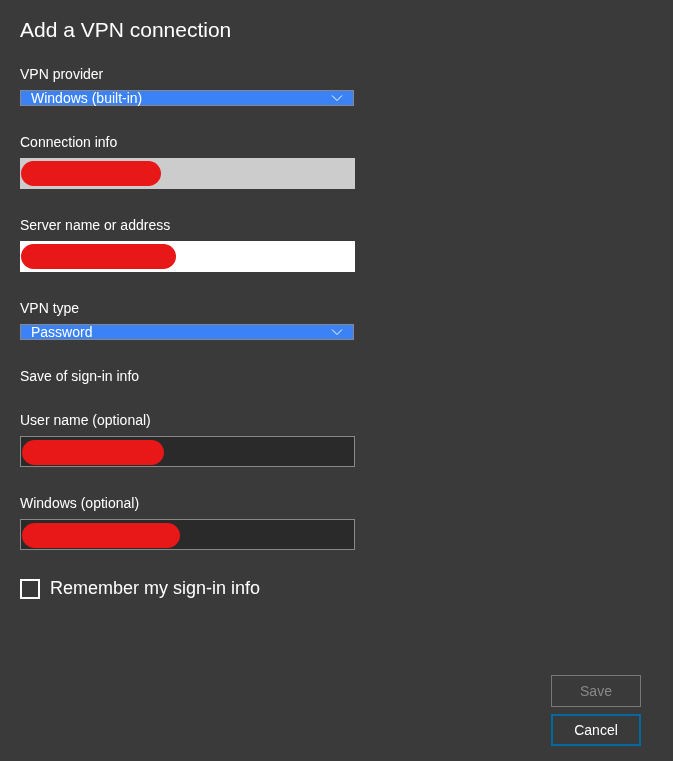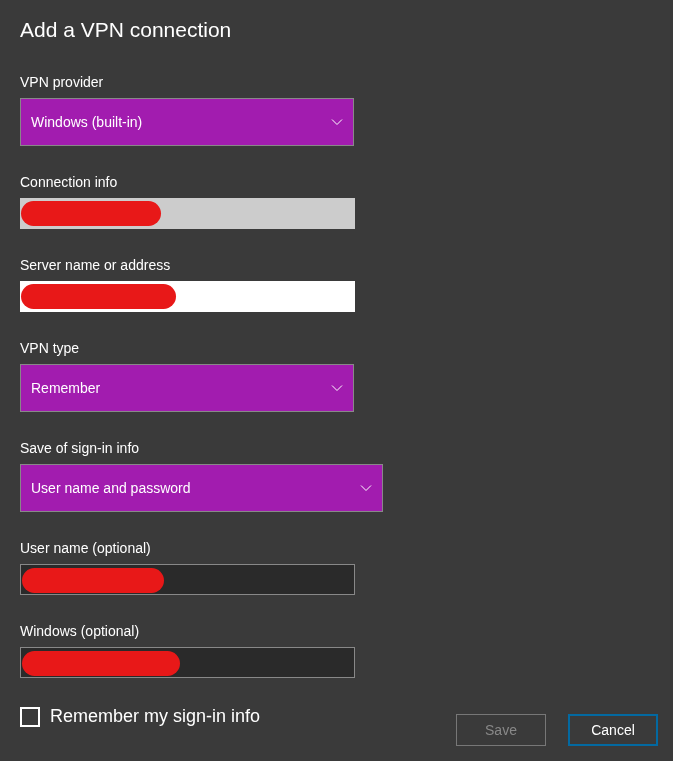--- a/index.html
+++ b/index.html
@@ -12,36 +12,36 @@
       background: #3a3a3a;
       width: 673px;
       height: 761px;
       padding: 18px 20px;
       color: #ffffff;
       position: relative;
     }
     .title {
       font-size: 21px;
       font-weight: 400;
-      margin-bottom: 32px;
+      margin-bottom: 24px;
     }
     .field-group {
       margin-bottom: 28px;
     }
     .field-label {
       font-size: 14px;
       font-weight: 400;
       margin-bottom: 8px;
       color: #ffffff;
     }
     .select-box {
       position: relative;
-      background: #a21caf;
+      background: #3b82f6;
       border: 1px solid #888888;
-      height: 48px;
+      height: 16px;
       display: flex;
       align-items: center;
       padding: 0 10px;
       cursor: pointer;
       font-size: 14px;
     }
     .select-box .chevron {
       position: absolute;
       right: 10px;
       top: 50%;
@@ -92,23 +92,24 @@
       border: 2px solid #ffffff;
       margin-right: 10px;
       background: transparent;
     }
     .checkbox-label {
       font-size: 18px;
     }
     .button-row {
       position: absolute;
       bottom: 15px;
-      right: 15px;
-      display: flex;
-      gap: 22px;
+      right: 32px;
+      display: flex;
+      gap: 7px;
+      flex-direction: column;
     }
     .btn {
       width: 90px;
       height: 32px;
       display: flex;
       align-items: center;
       justify-content: center;
       font-size: 14px;
       cursor: pointer;
       background: transparent;
@@ -155,39 +156,31 @@
 <div class="field-group">
   <div class="field-label">Server name or address</div>
   <div class="input-box input-white">
     <div class="redaction" style="width:155px;height:25px;"></div>
   </div>
 </div>
 
 <div class="field-group">
   <div class="field-label">VPN type</div>
   <div class="select-box select-narrow">
-    <span>Remember</span>
+    <span>Password</span>
     <span class="chevron">
       <svg viewBox="0 0 12 12">
           <path d="M1 3.5 L6 8.5 L11 3.5" stroke="#ffffff" stroke-width="1" fill="none"></path>
         </svg>
     </span>
   </div>
 </div>
 
 <div class="field-group">
   <div class="field-label">Save of sign-in info</div>
-  <div class="select-box select-wide">
-    <span>User name and password</span>
-    <span class="chevron">
-      <svg viewBox="0 0 12 12">
-          <path d="M1 3.5 L6 8.5 L11 3.5" stroke="#ffffff" stroke-width="1" fill="none"></path>
-        </svg>
-    </span>
-  </div>
 </div>
 
 <div class="field-group">
   <div class="field-label">User name (optional)</div>
   <div class="input-box input-dark">
     <div class="redaction" style="width:142px;height:25px;"></div>
   </div>
 </div>
 
 <div class="field-group">

